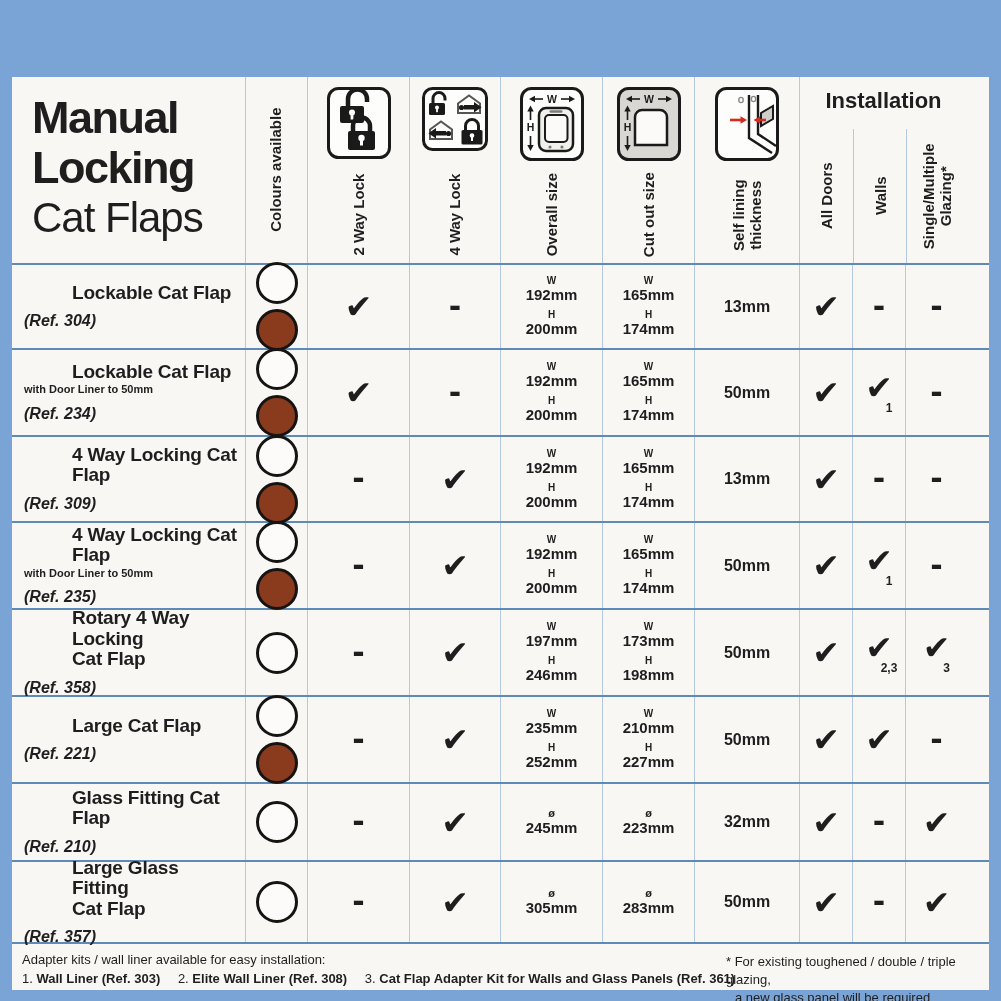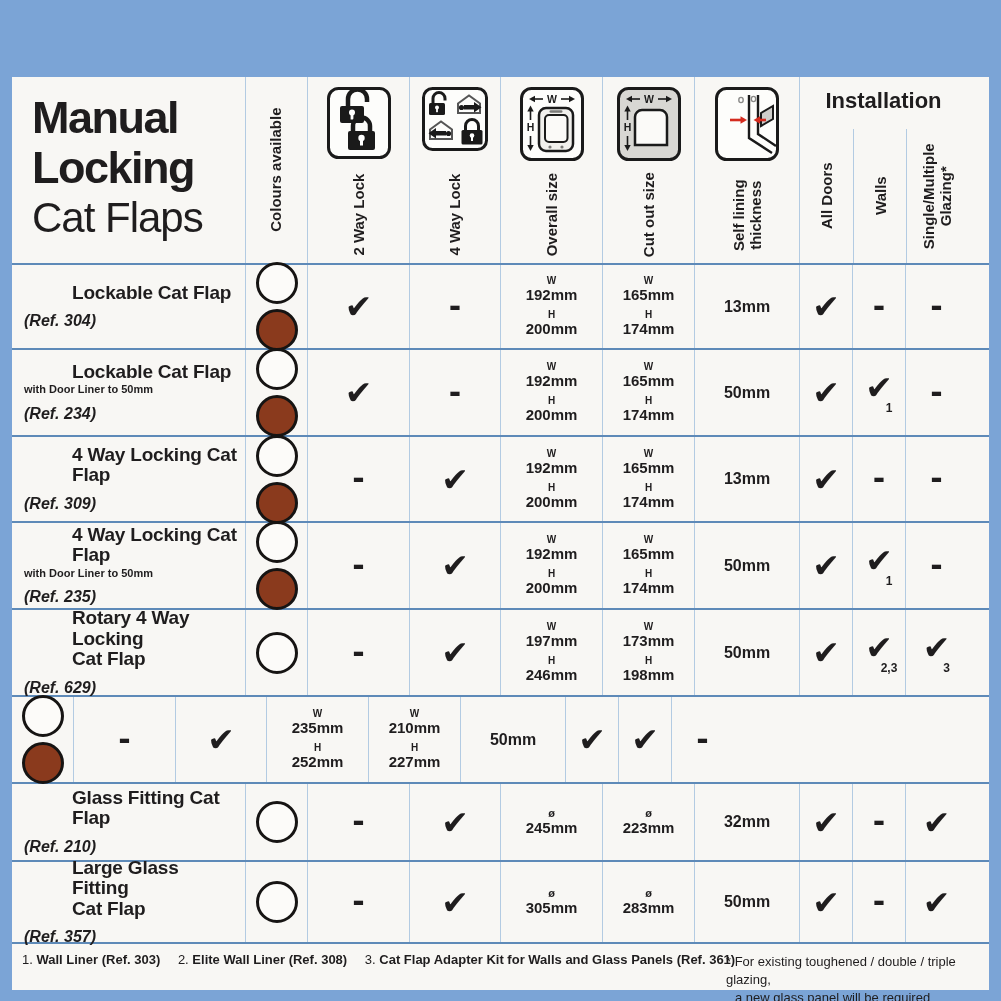--- a/index.html
+++ b/index.html
@@ -435,21 +435,21 @@
         </div>
       <div class="td c10">
           <span class="mark-glyph dash">-</span>
         </div>
     </div>
 
     <div class="tr" style="height:87px;">
       <div class="td c1">
         <div class="pname">Rotary 4 Way Locking</div>
         <div class="pname">Cat Flap</div>
-        <div class="pref">(Ref. 629)</div>
+        <div class="pref">(Ref. 358)</div>
       </div>
       <div class="td c2">
         <div class="circs">
             <span class="circ white"></span>
           </div>
       </div>
       <div class="td c3">
           <span class="mark-glyph dash">-</span>
         </div>
       <div class="td c4">
@@ -483,20 +483,24 @@
           <span class="mark-glyph">✔</span>
           <span class="mark-note">2,3</span>
         </div>
       <div class="td c10">
           <span class="mark-glyph">✔</span>
           <span class="mark-note">3</span>
         </div>
     </div>
 
     <div class="tr" style="height:87px;">
+      <div class="td c1">
+        <div class="pname">Large Cat Flap</div>
+        <div class="pref">(Ref. 221)</div>
+      </div>
       <div class="td c2">
         <div class="circs">
             <span class="circ white"></span>
             <span class="circ brown"></span>
           </div>
       </div>
       <div class="td c3">
           <span class="mark-glyph dash">-</span>
         </div>
       <div class="td c4">
@@ -616,20 +620,21 @@
         </div>
       <div class="td c10">
           <span class="mark-glyph">✔</span>
         </div>
     </div>
 
   </div>
 
   <div class="footer">
     <div class="f-left">
+      <div>Adapter kits / wall liner available for easy installation:</div>
       <div class="f-items">
         <span class="fitem"><span class="fnum">1.</span> <b>Wall Liner (Ref. 303)</b></span>
         <span class="fitem"><span class="fnum">2.</span> <b>Elite Wall Liner (Ref. 308)</b></span>
         <span class="fitem"><span class="fnum">3.</span> <b>Cat Flap Adapter Kit for Walls and Glass Panels (Ref. 361)</b></span>
       </div>
     </div>
     <div class="f-right">
       <div class="l1">* For existing toughened / double / triple glazing,</div>
       <div class="l2">a new glass panel will be required</div>
     </div>

